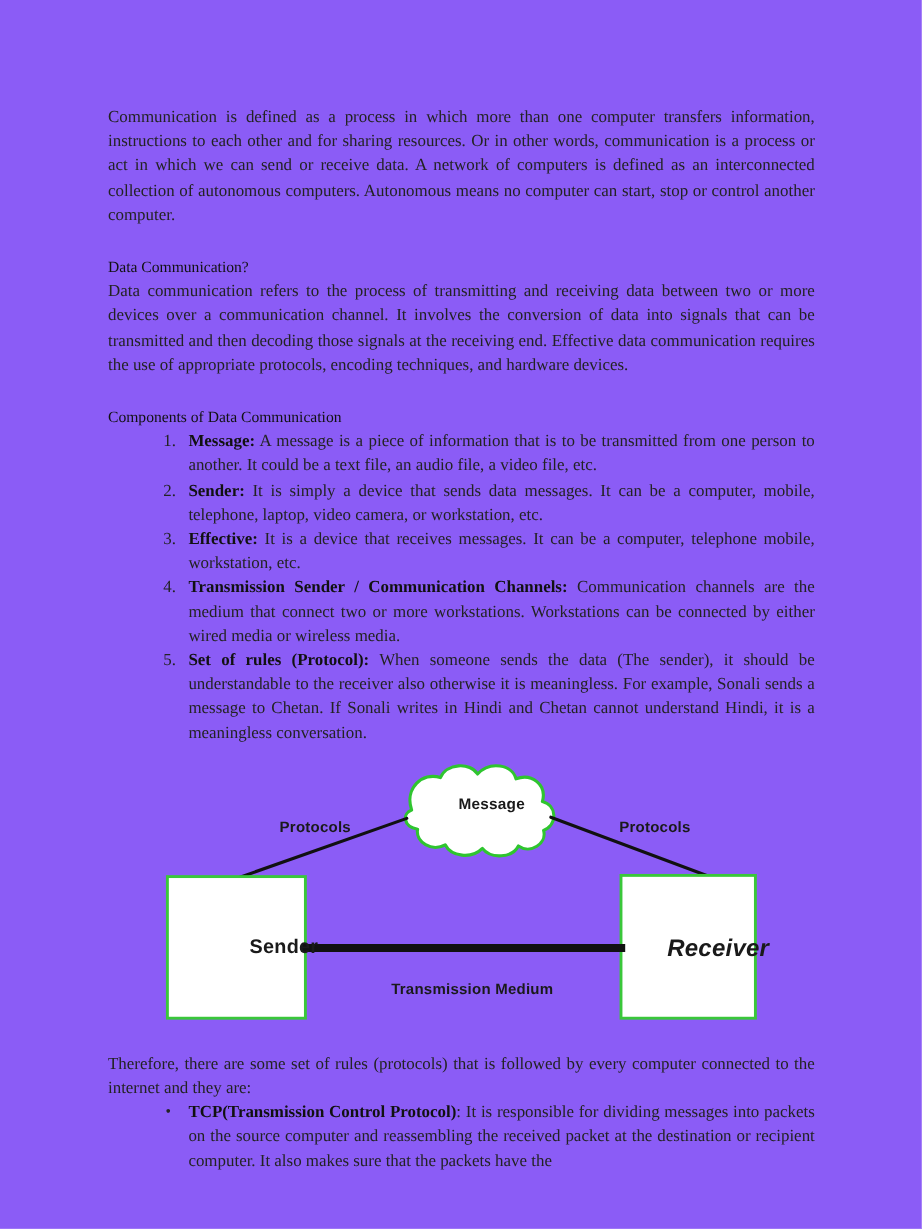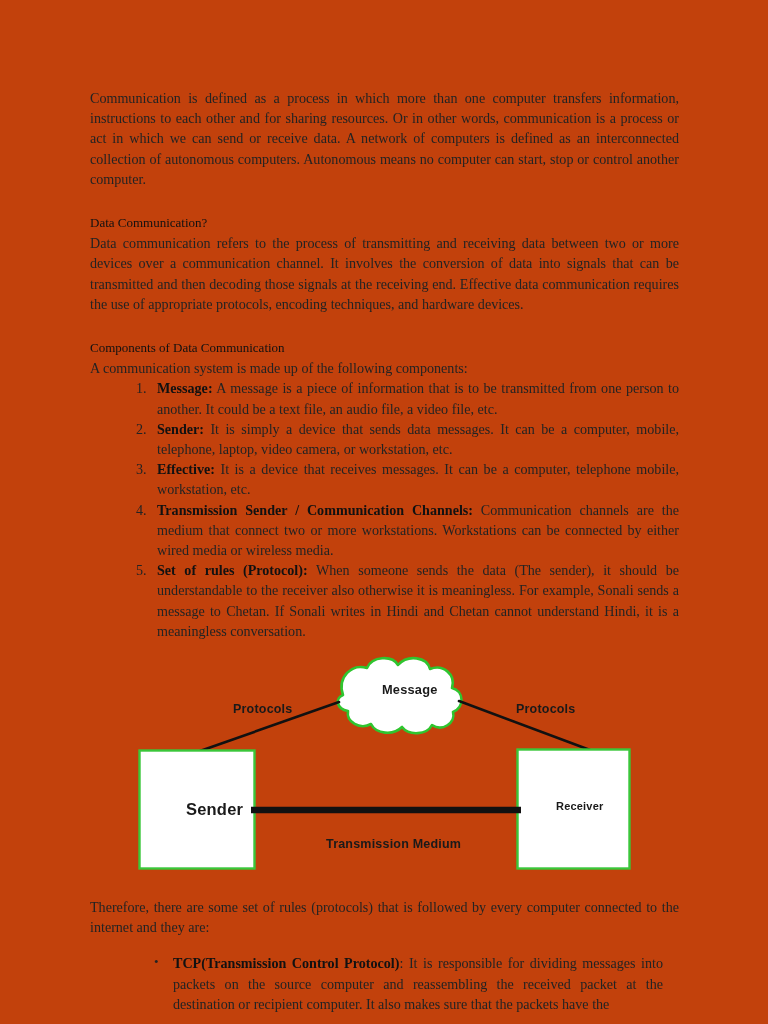--- a/index.html
+++ b/index.html
@@ -11,21 +11,21 @@
     height: 1024px;
     background: #ffffff;
     font-family: "Liberation Serif", "DejaVu Serif", serif;
     color: #1c1c1c;
     overflow: hidden;
   }
   .page {
     position: relative;
     width: 768px;
     height: 1024px;
-    background: #c2410c;
+    background: #8b5cf6;
   }
   .content {
     position: absolute;
     left: 90px;
     top: 88px;
     width: 589px;
   }
 
   p.para {
     margin: 0 0 0 0;
@@ -67,21 +67,21 @@
     content: counter(itm) ".";
     position: absolute;
     left: 46px;
     top: 0;
     width: 16px;
     text-align: left;
     font-weight: normal;
     color: #232323;
   }
   ul.bullist {
-    margin: 16px;
+    margin: 0;
     padding: 0;
     list-style: none;
   }
   ul.bullist > li {
     position: relative;
     padding-left: 67px;
     font-size: 14.1px;
     line-height: 20.2px;
     text-align: justify;
     text-justify: inter-word;
@@ -114,41 +114,40 @@
     font-family: "Liberation Sans", "DejaVu Sans", sans-serif;
     font-weight: bold;
     color: #1a1a1a;
     white-space: nowrap;
     letter-spacing: 0.2px;
     margin-left: 24px;
   }
   .lbl-protocols-left  { left: 119px; top: 47px;  font-size: 12.5px; }
   .lbl-protocols-right { left: 402px; top: 47px;  font-size: 12.5px; }
   .lbl-message   { left: 268px; top: 27px;  font-size: 12.8px; }
-  .lbl-sender    { left: 72px;  top: 145px; font-size: 16.5px; }
-  .lbl-receiver  { left: 442px; top: 145px; font-size: 11px; }
+  .lbl-sender    { left: 94px;  top: 145px; font-size: 16.5px; }
+  .lbl-receiver  { left: 442px; top: 145px; font-size: 20px; font-style: italic; }
   .lbl-medium    { left: 212px; top: 182px; font-size: 12.5px; }
 </style>
 </head>
 <body>
 
 <div class="page">
   <div class="content">
 
     <p class="para">Communication is defined as a process in which more than one computer transfers information, instructions to each other and for sharing resources. Or in other words, communication is a process or act in which we can send or receive data. A network of computers is defined as an interconnected collection of autonomous computers. Autonomous means no computer can start, stop or control another computer.</p>
 
     <div class="gap-md"></div>
 
     <h3 class="heading">Data Communication?</h3>
     <p class="para">Data communication refers to the process of transmitting and receiving data between two or more devices over a communication channel. It involves the conversion of data into signals that can be transmitted and then decoding those signals at the receiving end. Effective data communication requires the use of appropriate protocols, encoding techniques, and hardware devices.</p>
 
     <div class="gap-md"></div>
 
     <h3 class="heading">Components of Data Communication</h3>
-    <p class="para">A communication system is made up of the following components:</p>
 
     <ol class="numlist">
       <li><span class="b">Message:</span><span> A message is a piece of information that is to be transmitted from one person to another. It could be a text file, an audio file, a video file, etc.</span></li>
       <li><span class="b">Sender:</span><span> It is simply a device that sends data messages. It can be a computer, mobile, telephone, laptop, video camera, or workstation, etc.</span></li>
       <li><span class="b">Effective:</span><span> It is a device that receives messages. It can be a computer, telephone mobile, workstation, etc.</span></li>
       <li><span class="b">Transmission Sender / Communication Channels:</span><span> Communication channels are the medium that connect two or more workstations. Workstations can be connected by either wired media or wireless media.</span></li>
       <li><span class="b">Set of rules (Protocol):</span><span> When someone sends the data (The sender), it should be understandable to the receiver also otherwise it is meaningless. For example, Sonali sends a message to Chetan. If Sonali writes in Hindi and Chetan cannot understand Hindi, it is a meaningless conversation.</span></li>
     </ol>
 
     <div class="gap-lg"></div>

